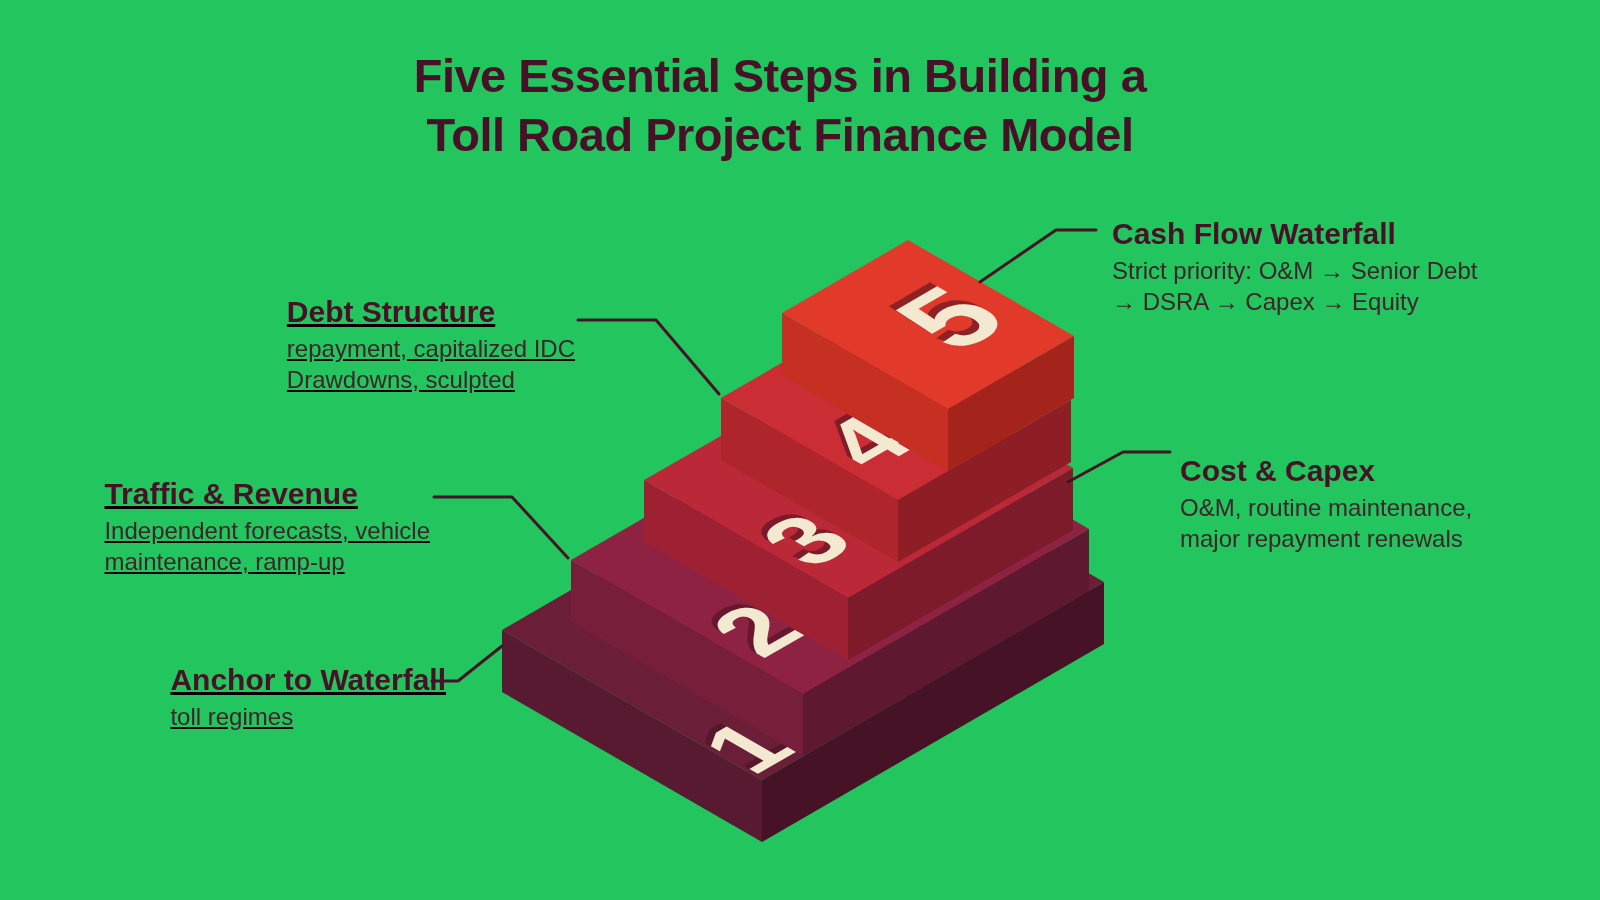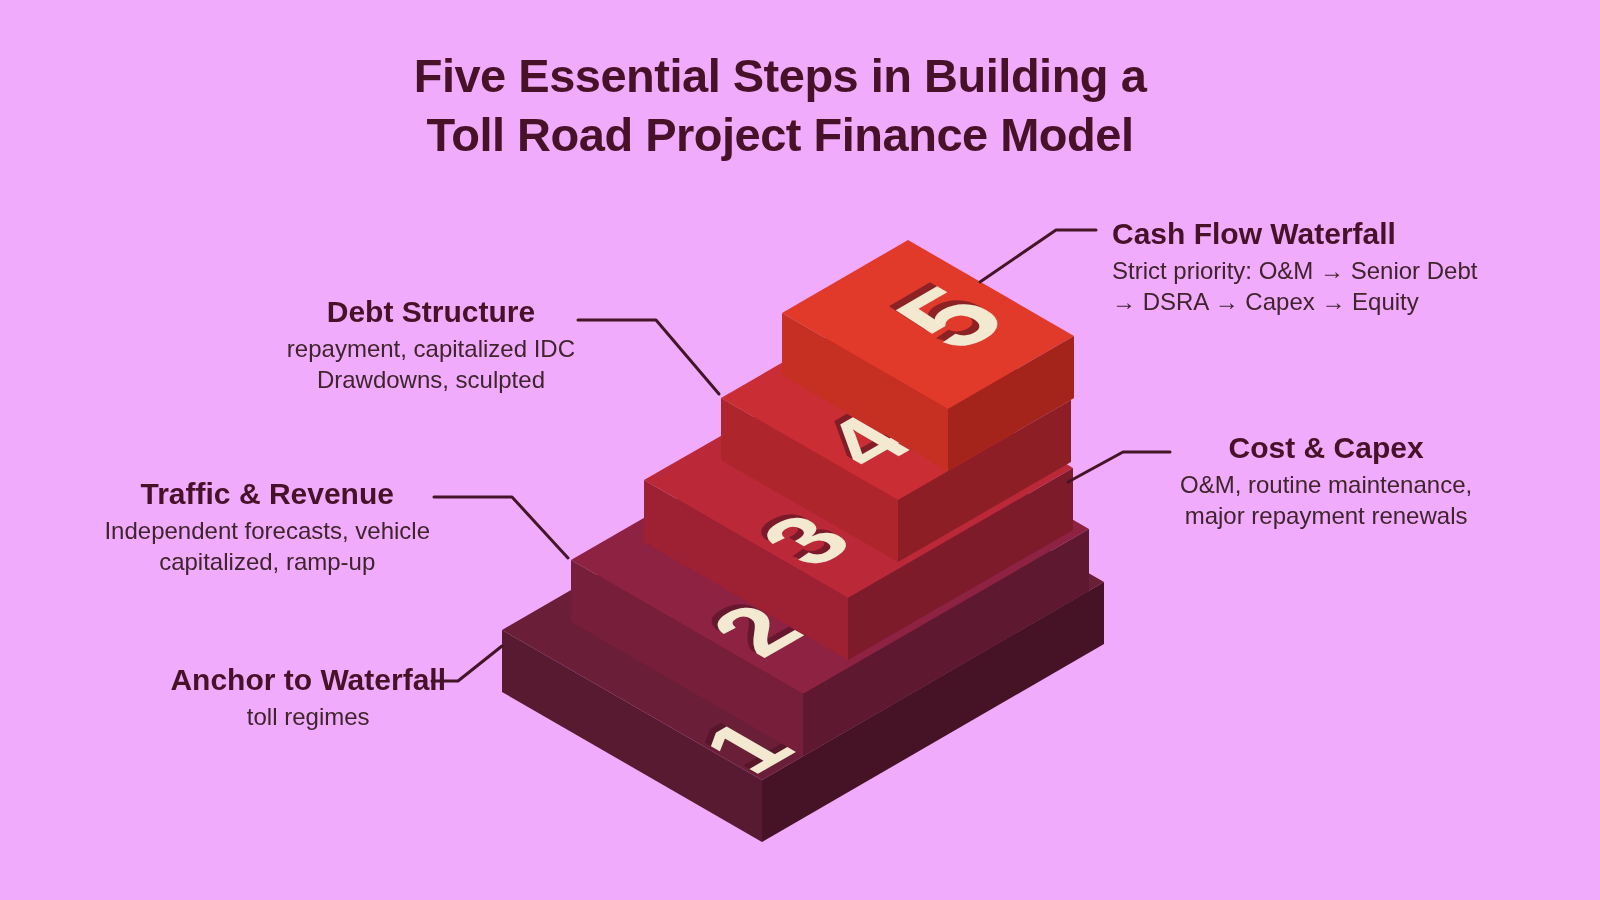--- a/index.html
+++ b/index.html
@@ -1,38 +1,38 @@
 <!DOCTYPE html>
 <html><head>
 <meta charset="utf-8">
 <style>
   html,body{margin:0;padding:0;}
   #canvas{
     position:relative;
     width:1600px;height:900px;
-    background:#f0abfc;
+    background:#22c55e;
     overflow:hidden;
     font-family:"Liberation Sans", sans-serif;
   }
   #stair-svg{position:absolute;left:0;top:0;}
   .title{
     position:absolute;left:0;top:46px;width:1560px;
     text-align:center;
     font-size:47px;line-height:59px;font-weight:700;
     color:#471127;letter-spacing:-0.5px;
   }
   .callout{position:absolute;}
   .callout .hd{
     font-size:30px;font-weight:700;color:#471127;
     line-height:36px;margin-bottom:3px;white-space:nowrap;
   }
   .callout .bd{
     font-size:24px;color:#3f242b;line-height:31px;white-space:nowrap;
   }
-  .align-right{text-align:center;}
+  .align-right{text-align:left;text-decoration:underline;}
   .leader{fill:none;stroke:#441527;stroke-width:3;stroke-linejoin:round;stroke-linecap:round;}
   .digit{
     font-family:"Liberation Sans", sans-serif;
     font-weight:700;
     text-anchor:middle;
   }
 </style>
 </head>
 <body>
 
@@ -107,30 +107,30 @@
     <div class="bd">Strict priority: O&amp;M → Senior Debt</div>
     <div class="bd">→ DSRA → Capex → Equity</div>
   </div>
 
   <div class="callout align-right" style="right:1025px;top:294px;">
     <div class="hd">Debt Structure</div>
     <div class="bd">repayment, capitalized IDC</div>
     <div class="bd">Drawdowns, sculpted</div>
   </div>
 
-  <div class="callout" style="left:1180px;top:430px;text-align:center;">
+  <div class="callout" style="left:1180px;top:453px;">
     <div class="hd">Cost &amp; Capex</div>
     <div class="bd">O&amp;M, routine maintenance,</div>
     <div class="bd">major repayment renewals</div>
   </div>
 
   <div class="callout align-right" style="right:1170px;top:476px;">
     <div class="hd">Traffic &amp; Revenue</div>
     <div class="bd">Independent forecasts, vehicle</div>
-    <div class="bd">capitalized, ramp-up</div>
+    <div class="bd">maintenance, ramp-up</div>
   </div>
 
   <div class="callout align-right" style="right:1154px;top:662px;">
     <div class="hd">Anchor to Waterfall</div>
     <div class="bd">toll regimes</div>
   </div>
 
 </div>
 
 </body></html>

